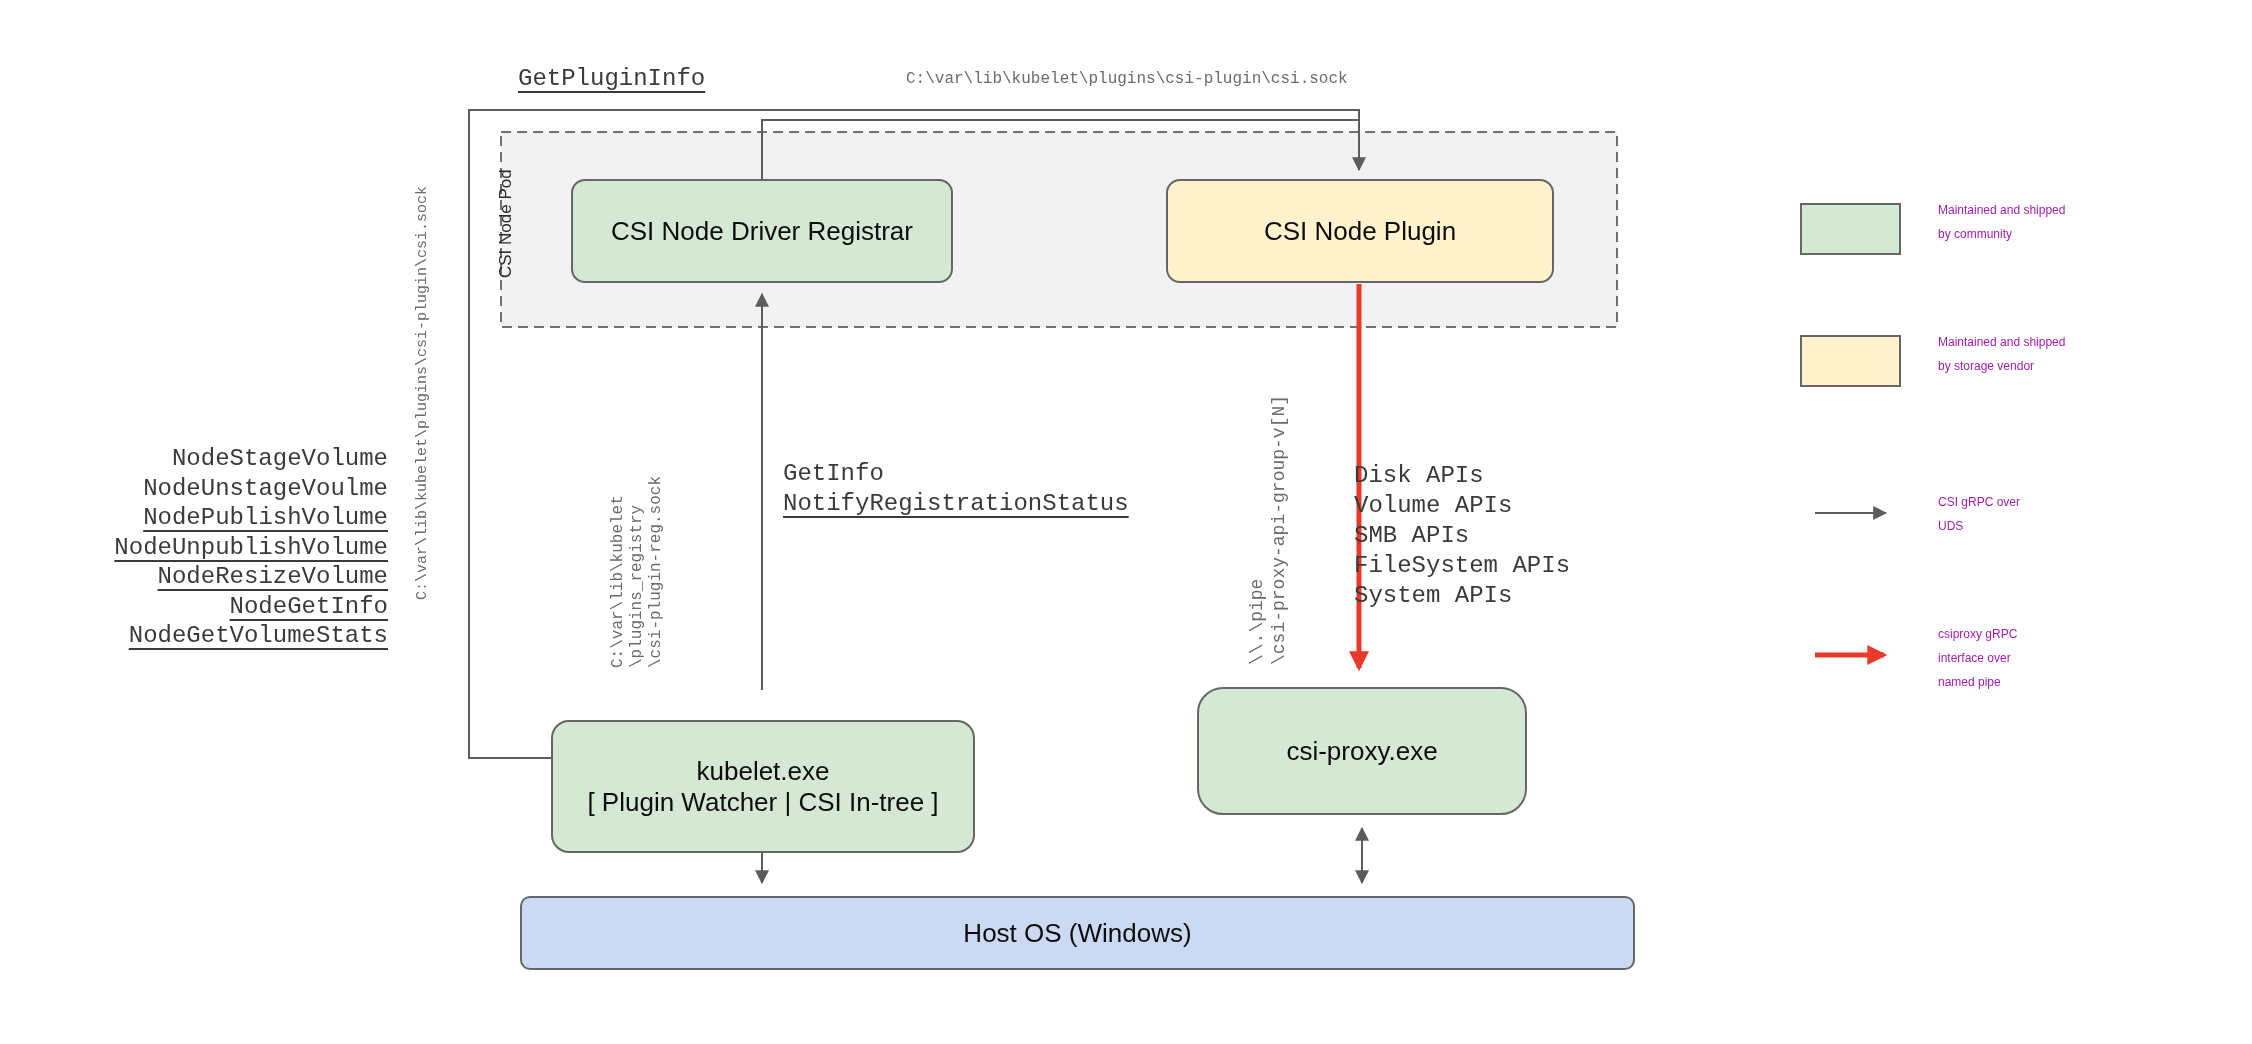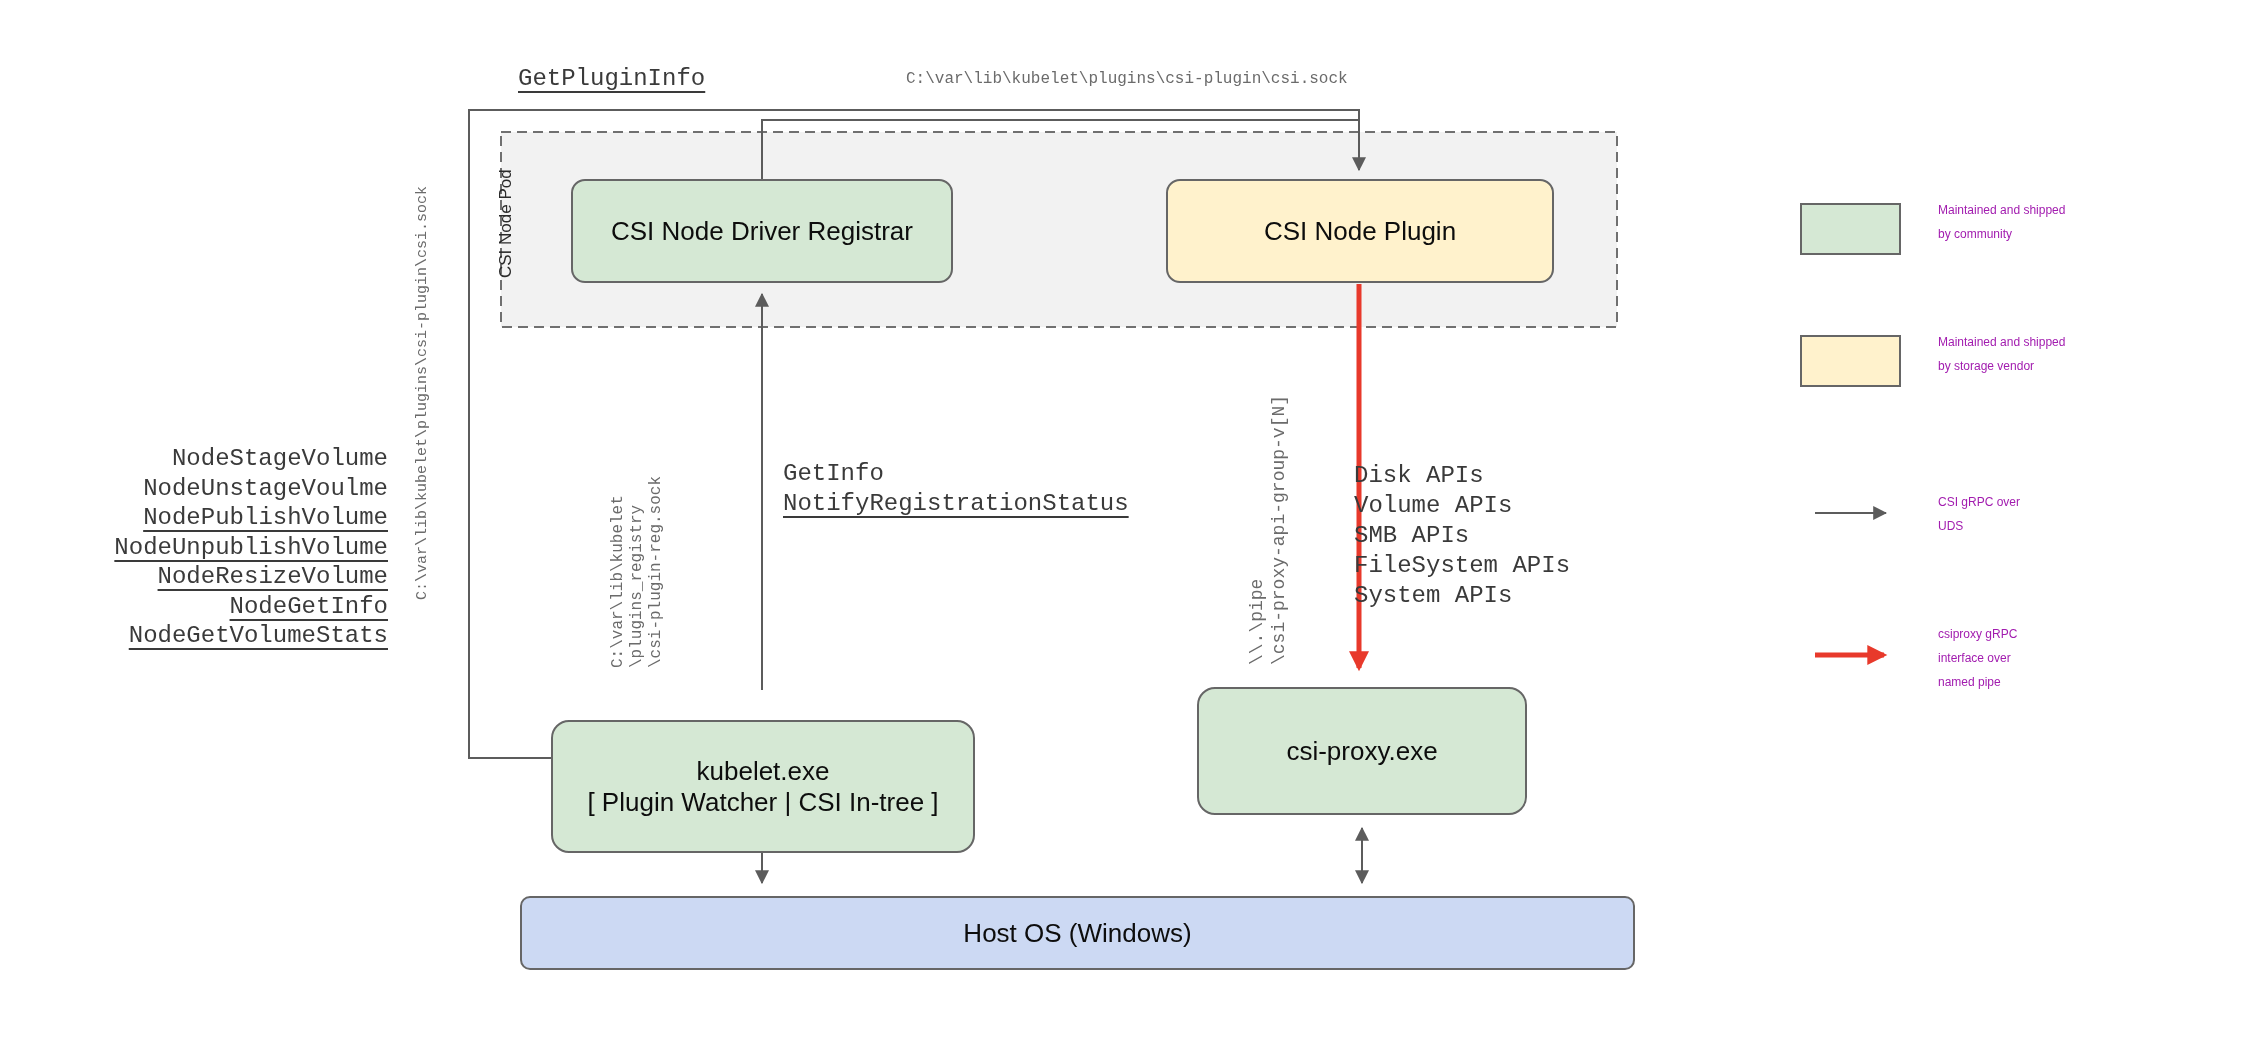--- a/index.html
+++ b/index.html
@@ -75,21 +75,21 @@
 
   <div class="node-box fill-yellow layer" style="left:1166px;top:179px;width:388px;height:104px;border-radius:14px;">
     <span>CSI Node Plugin</span>
   </div>
 
   <div class="node-box fill-green layer" style="left:551px;top:720px;width:424px;height:133px;border-radius:18px;flex-direction:column;line-height:31px;">
     <span>kubelet.exe</span>
     <span>[ Plugin Watcher | CSI In-tree ]</span>
   </div>
 
-  <div class="node-box fill-green layer" style="left:1197px;top:687px;width:330px;height:128px;border-radius:18px;">
+  <div class="node-box fill-green layer" style="left:1197px;top:687px;width:330px;height:128px;border-radius:26px;">
     <span>csi-proxy.exe</span>
   </div>
 
   <div class="node-box fill-blue layer" style="left:520px;top:896px;width:1115px;height:74px;border-radius:10px;">
     <span>Host OS (Windows)</span>
   </div>
 
   <div class="abs mono mono-lg sq layer" style="left:518px;top:64px;">GetPluginInfo</div>
 
   <div class="abs mono mono-sm layer" style="left:906px;top:70px;font-size:16px;">C:\var\lib\kubelet\plugins\csi-plugin\csi.sock</div>

